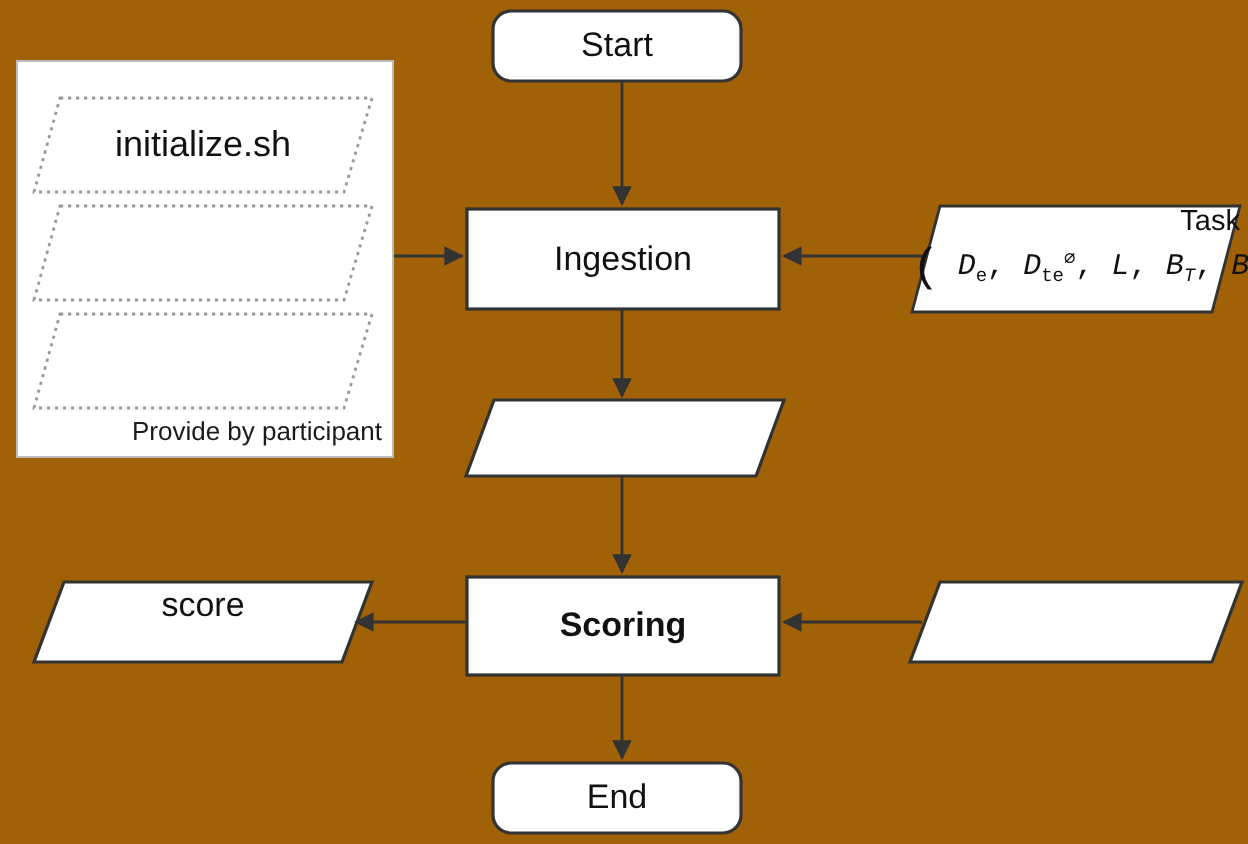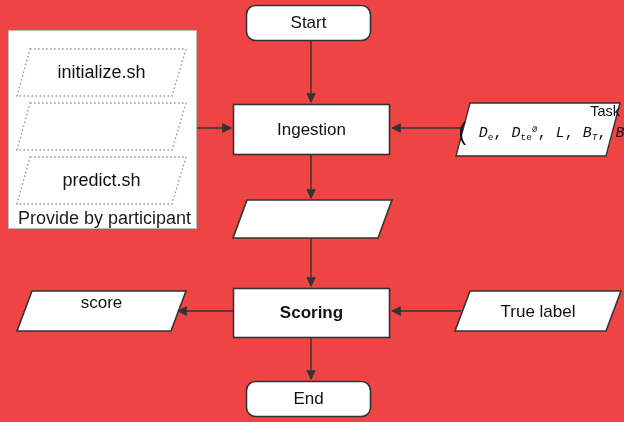--- a/index.html
+++ b/index.html
@@ -8,21 +8,21 @@
     background: #ffffff;
   }
   body {
     font-family: "Liberation Sans", sans-serif;
     color: #1a1a1a;
   }
   #canvas {
     position: relative;
     width: 624px;
     height: 422px;
-    background: #ef4444;
+    background: #a16207;
     overflow: hidden;
   }
   .svg-layer {
     position: absolute;
     left: 0;
     top: 0;
     width: 624px;
     height: 422px;
   }
   .node-label {
@@ -32,21 +32,21 @@
     justify-content: center;
     text-align: center;
     font-size: 17px;
     color: #111111;
     line-height: 1.15;
     pointer-events: none;
     white-space: nowrap;
   }
   .group-caption {
     position: absolute;
-    font-size: 18px;
+    font-size: 13px;
     color: #1a1a1a;
     text-align: right;
   }
   .task-label {
     position: absolute;
     text-align: right;
     font-size: 14px;
     line-height: 1.0;
     color: #111111;
   }
@@ -147,36 +147,34 @@
 
   <div class="node-label" style="left:246px; top:5px; width:125px; height:36px;">Start</div>
 
   <div class="node-label" style="left:233px; top:104px; width:157px; height:51px;text-align:center;">Ingestion</div>
 
 
   <div class="node-label" style="left:233px; top:288px; width:157px; height:50px;font-weight:bold;">Scoring</div>
 
   <div class="node-label" style="left:17px; top:291px; width:169px; height:24px;">score</div>
 
-  <div class="node-label" style="left:455px; top:291px; width:166px; height:41px;">True label</div>
 
   <div class="node-label" style="left:246px; top:381px; width:125px; height:36px;">End</div>
 
   <div class="task-label" style="left:456px; top:104px; width:164px;">
     <span class="task-title">Task</span>
     <span class="task-formula">
       <span class="paren">(</span>
       <span>D<sub>e</sub></span><span class="comma">,</span>
       <span>D<sub>te</sub><sup>∅</sup></span><span class="comma">,</span>
       <span>L</span><span class="comma">,</span>
       <span>B<sub class="ital">T</sub></span><span class="comma">,</span>
       <span>B<sub class="ital">S</sub></span><span class="paren">)</span>
     </span>
   </div>
 
   <div class="dotted-label" style="left:17px; top:49px; width:169px; height:47px;">initialize.sh</div>
 
 
-  <div class="dotted-label" style="left:17px; top:157px; width:169px; height:47px;">predict.sh</div>
 
   <div class="group-caption" style="left:8px; top:208px; width:183px;">Provide by participant</div>
 
 </div>
 
 </body></html>

